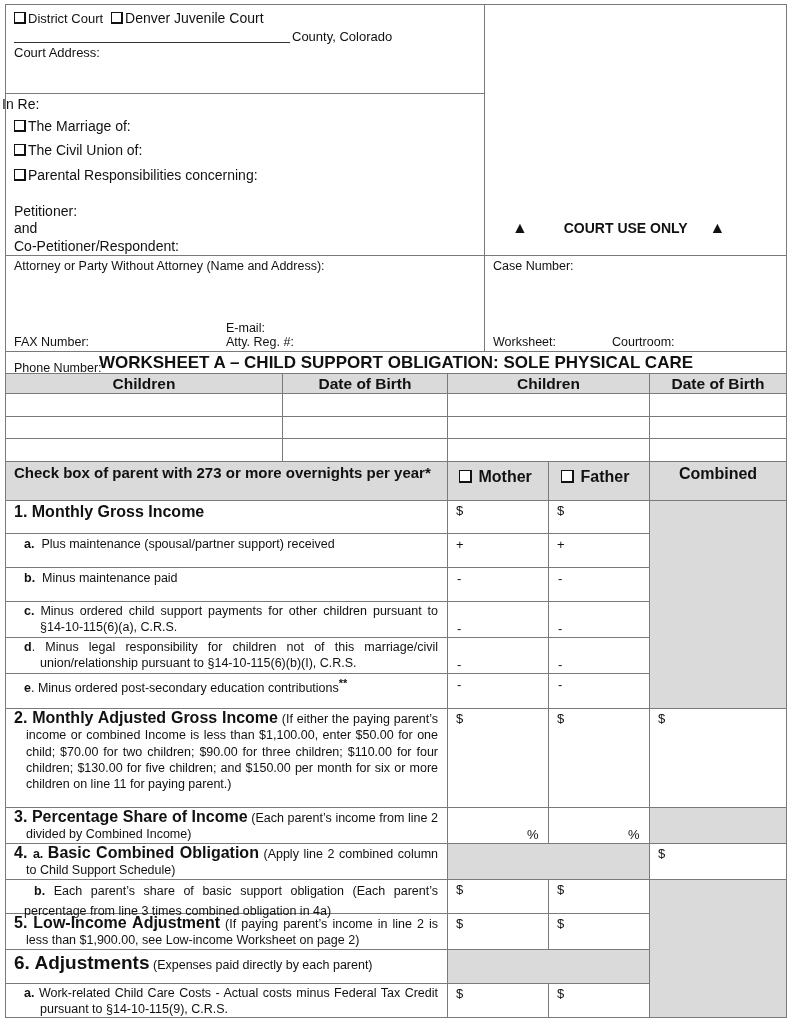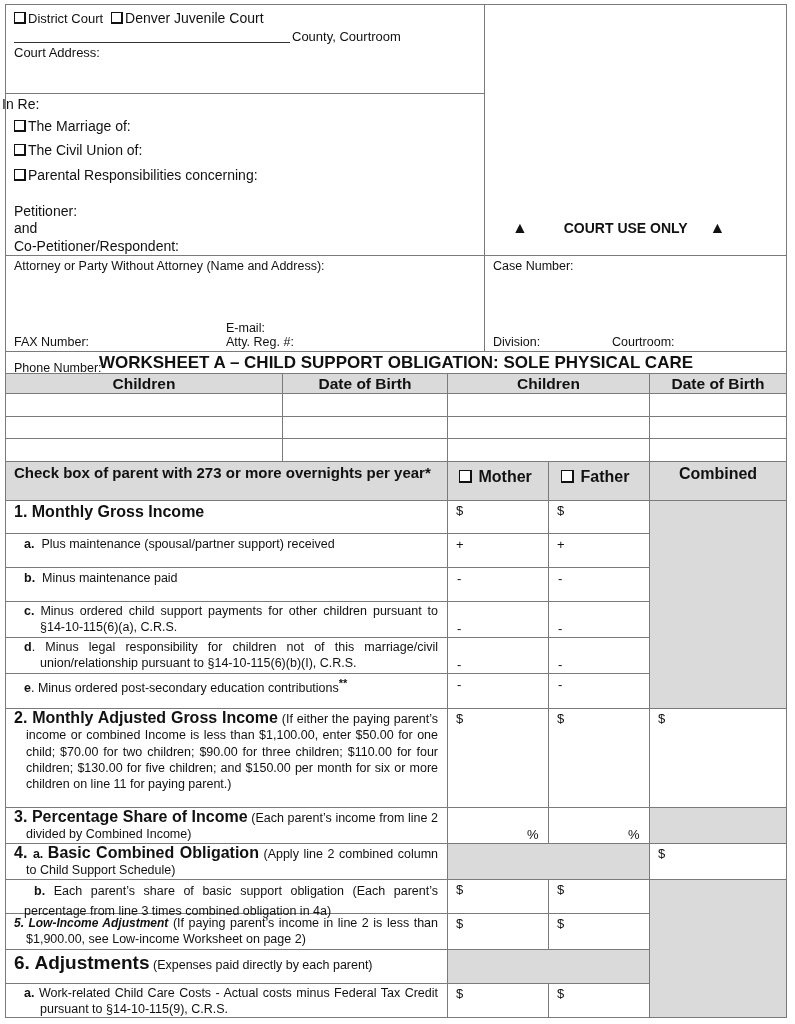--- a/index.html
+++ b/index.html
@@ -68,21 +68,21 @@
 <div class="line-h" style="left:5px; top:879px; width:782px;"></div>
 <div class="line-h" style="left:5px; top:913px; width:645px;"></div>
 <div class="line-h" style="left:5px; top:949px; width:645px;"></div>
 <div class="line-h" style="left:5px; top:983px; width:645px;"></div>
 
 <div class="t f14" style="left:14px; top:10px;">
   <span class="cb"></span><span class="f13">District Court</span>
   <span class="cb" style="margin-left:4px;"></span><span>Denver Juvenile Court</span>
 </div>
 <div class="abs" style="left:14px; top:42px; width:276px; border-bottom:1px solid #333;"></div>
-<div class="t f13" style="left:292px; top:30px;">County, Courtroom</div>
+<div class="t f13" style="left:292px; top:30px;">County, Colorado</div>
 <div class="t f13" style="left:14px; top:46px;">Court Address:</div>
 
 <div class="t f14" style="left:2px; top:96px;">In Re:</div>
 <div class="t f14" style="left:14px; top:118px;">
   <span class="cb"></span><span>The Marriage of:</span>
 </div>
 <div class="t f14" style="left:14px; top:142px;">
   <span class="cb"></span><span>The Civil Union of:</span>
 </div>
 <div class="t f14" style="left:14px; top:167px;">
@@ -97,21 +97,21 @@
   <span style="margin:0 18px 0 32px;">COURT USE ONLY</span>
   <span class="tri">▲</span>
 </div>
 
 <div class="t f12" style="left:14px; top:259px;">Attorney or Party Without Attorney (Name and Address):</div>
 <div class="t f12" style="left:14px; top:321px;margin-top:40px;">Phone Number:</div>
 <div class="t f12" style="left:226px; top:321px;">E-mail:</div>
 <div class="t f12" style="left:14px; top:335px;">FAX Number:</div>
 <div class="t f12" style="left:226px; top:335px;">Atty. Reg. #:</div>
 <div class="t f12" style="left:493px; top:259px;">Case Number:</div>
-<div class="t f12" style="left:493px; top:335px;">Division:</div>
+<div class="t f12" style="left:493px; top:335px;">Worksheet:</div>
 <div class="t f12" style="left:612px; top:335px;">Courtroom:</div>
 
 <div class="abs b" style="left:6px; top:353px; width:780px; text-align:center; font-size:17px; line-height:20px;">WORKSHEET A – CHILD SUPPORT OBLIGATION: SOLE PHYSICAL CARE</div>
 
 <div class="abs hdr" style="left:6px; top:375px; width:276px;">Children</div>
 <div class="abs hdr" style="left:283px; top:375px; width:164px;">Date of Birth</div>
 <div class="abs hdr" style="left:448px; top:375px; width:201px;">Children</div>
 <div class="abs hdr" style="left:650px; top:375px; width:136px;">Date of Birth</div>
 
 <div class="abs" style="left:7px; top:395px; width:274px; height:20px;"></div>
@@ -171,21 +171,21 @@
 <div class="sym" style="left:527px; top:827px;">%</div>
 <div class="sym" style="left:628px; top:827px;">%</div>
 
 <div class="para" style="left:14px; top:845px; width:424px; padding-left:12px; text-indent:-12px;"><b style="font-size:16px;">4. </b><b>a. </b><b style="font-size:16px;">Basic Combined Obligation</b><span> (Apply line 2 combined column to Child Support Schedule)</span></div>
 <div class="sym" style="left:658px; top:846px;">$</div>
 
 <div class="para" style="left:24px; top:881px; width:414px; padding-left:0; text-indent:0; line-height:20px;"><b style="padding-left:10px;">b.</b><span> Each parent’s share of basic support obligation (Each parent’s percentage from line 3 times combined obligation in 4a)</span></div>
 <div class="sym" style="left:456px; top:882px;">$</div>
 <div class="sym" style="left:557px; top:882px;">$</div>
 
-<div class="para" style="left:14px; top:915px; width:424px; padding-left:12px; text-indent:-12px;"><b style="font-size:12px;font-style:italic;">5. Low-Income Adjustment</b><span>  (If paying parent’s income in line 2 is less than $1,900.00, see Low-income Worksheet on page 2)</span></div>
+<div class="para" style="left:14px; top:915px; width:424px; padding-left:12px; text-indent:-12px;"><b style="font-size:16px;">5. Low-Income Adjustment</b><span>  (If paying parent’s income in line 2 is less than $1,900.00, see Low-income Worksheet on page 2)</span></div>
 <div class="sym" style="left:456px; top:916px;">$</div>
 <div class="sym" style="left:557px; top:916px;">$</div>
 
 <div class="t" style="left:14px; top:952px; font-size:12.5px;"><b style="font-size:19px;">6. Adjustments</b><span> (Expenses paid directly by each parent)</span></div>
 
 <div class="para" style="left:24px; top:985px; width:414px; padding-left:16px; text-indent:-16px; line-height:16px;"><b>a.</b><span> Work-related Child Care Costs - Actual costs minus Federal Tax Credit pursuant to §14-10-115(9), C.R.S.</span></div>
 <div class="sym" style="left:456px; top:986px;">$</div>
 <div class="sym" style="left:557px; top:986px;">$</div>
 
 </body></html>

